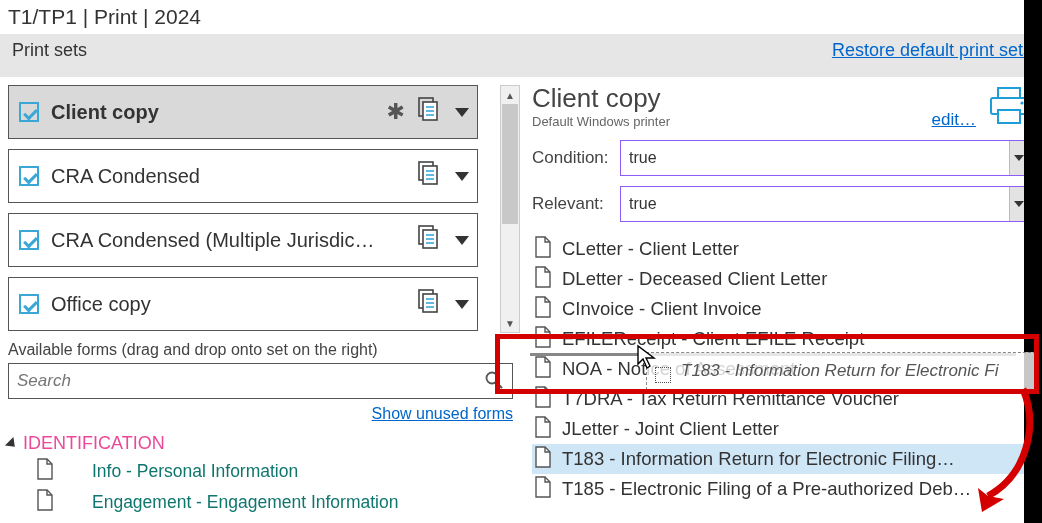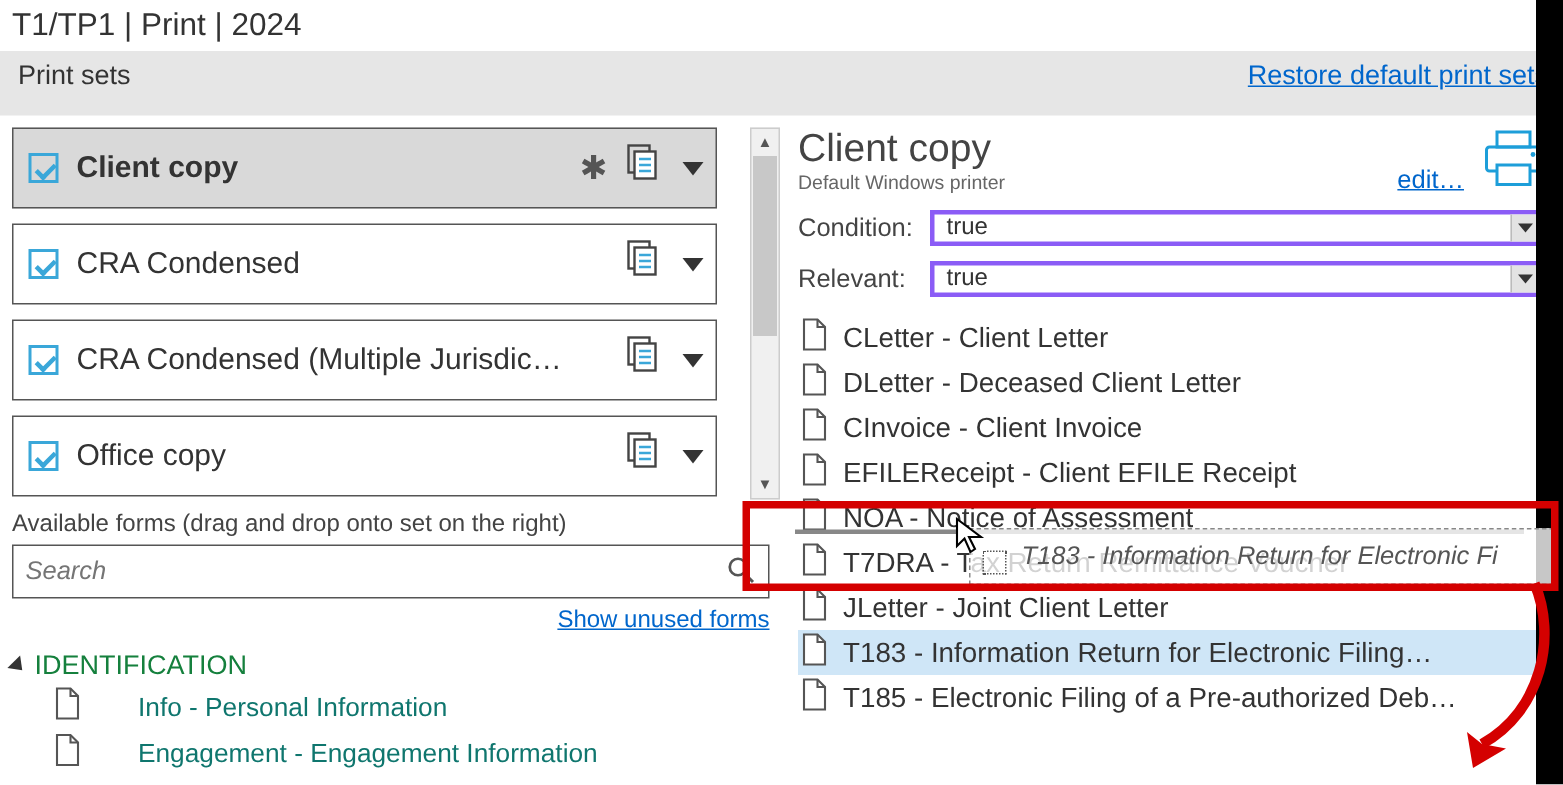--- a/index.html
+++ b/index.html
@@ -135,21 +135,21 @@
     background:transparent;
   }
   .show-unused {
     text-align:right;
     margin-top: 6px;
   }
   .show-unused a { color:#0066cc; text-decoration: underline; font-size:16px;}
   .tree-header {
     margin-top: 10px;
     font-size: 18px;
-    color:#15803d;
+    color:#ec4899;
   }
   .tree-header .tri {
     display:inline-block;
     width:0;height:0;
     border-top:6px solid transparent;
     border-bottom:6px solid transparent;
     border-left:8px solid #333;
     transform: rotate(45deg);
     margin-right:2px;
     vertical-align:middle;
@@ -178,22 +178,22 @@
   }
   .edit-link { color:#0066cc; text-decoration:underline; font-size:17px; margin-right:6px;}
   .right-top-right { display:flex; align-items:flex-end; gap:4px;}
   .fld-row {
     display:flex; align-items:center;
     margin-top: 10px;
   }
   .fld-row label { width: 88px; font-size:17px; color:#444;}
   .fld-row .select {
     flex:1;
-    border: 3px solid #8b5cf6;
-    height: 24px;
+    border: 1px solid #8b5cf6;
+    height: 36px;
     background:#fff;
     display:flex; align-items:center; justify-content:space-between;
     padding: 0 4px 0 8px;
     font-size:16px;
   }
   .fld-row .select .dd {
     width:18px;height:100%;
     background:#e3e3e3;
     display:flex;align-items:center;justify-content:center;
     border-left:1px solid #bbb;

